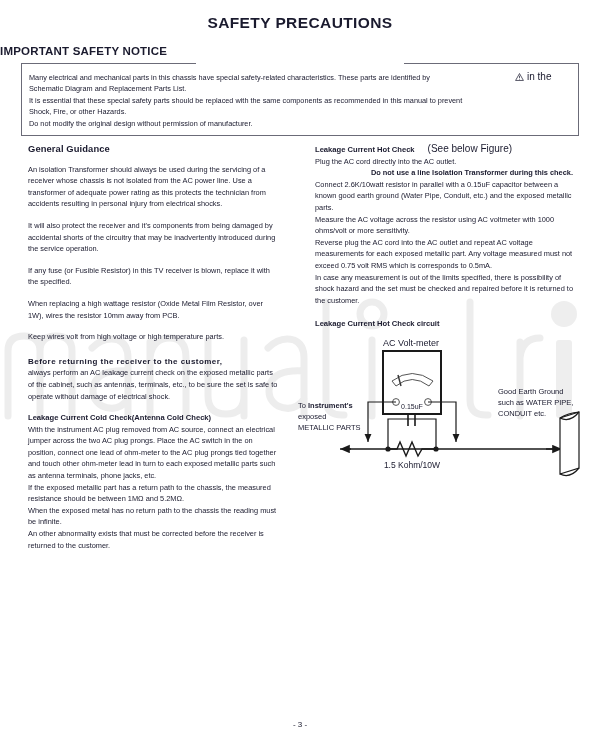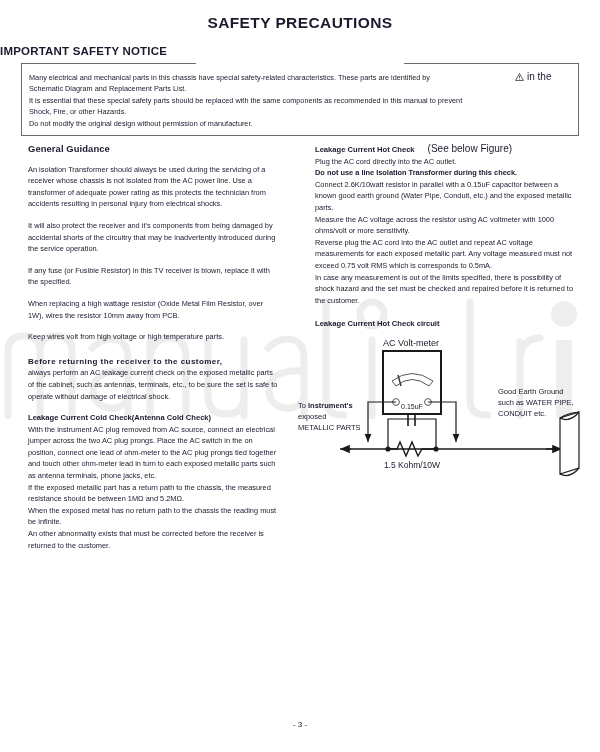--- a/index.html
+++ b/index.html
@@ -116,21 +116,21 @@
     font-size: 7.6px;
     font-weight: bold;
   }
   .col h3.spaced {
     margin: 13px 0 0 0;
     font-size: 8px;
     letter-spacing: 0.45px;
   }
   .col p { margin: 0 0 10px 0; }
   .col p.tight { margin: 0; }
-  .bold-inline { font-weight: bold; }
+  .bold-inline { font-weight: bold; text-align: right; }
 
   .hdr-row {
     display: flex;
     align-items: baseline;
     gap: 13px;
   }
   .hdr-row .note { font-weight: normal; font-size: 10px; }
 
   
   #circuit {

